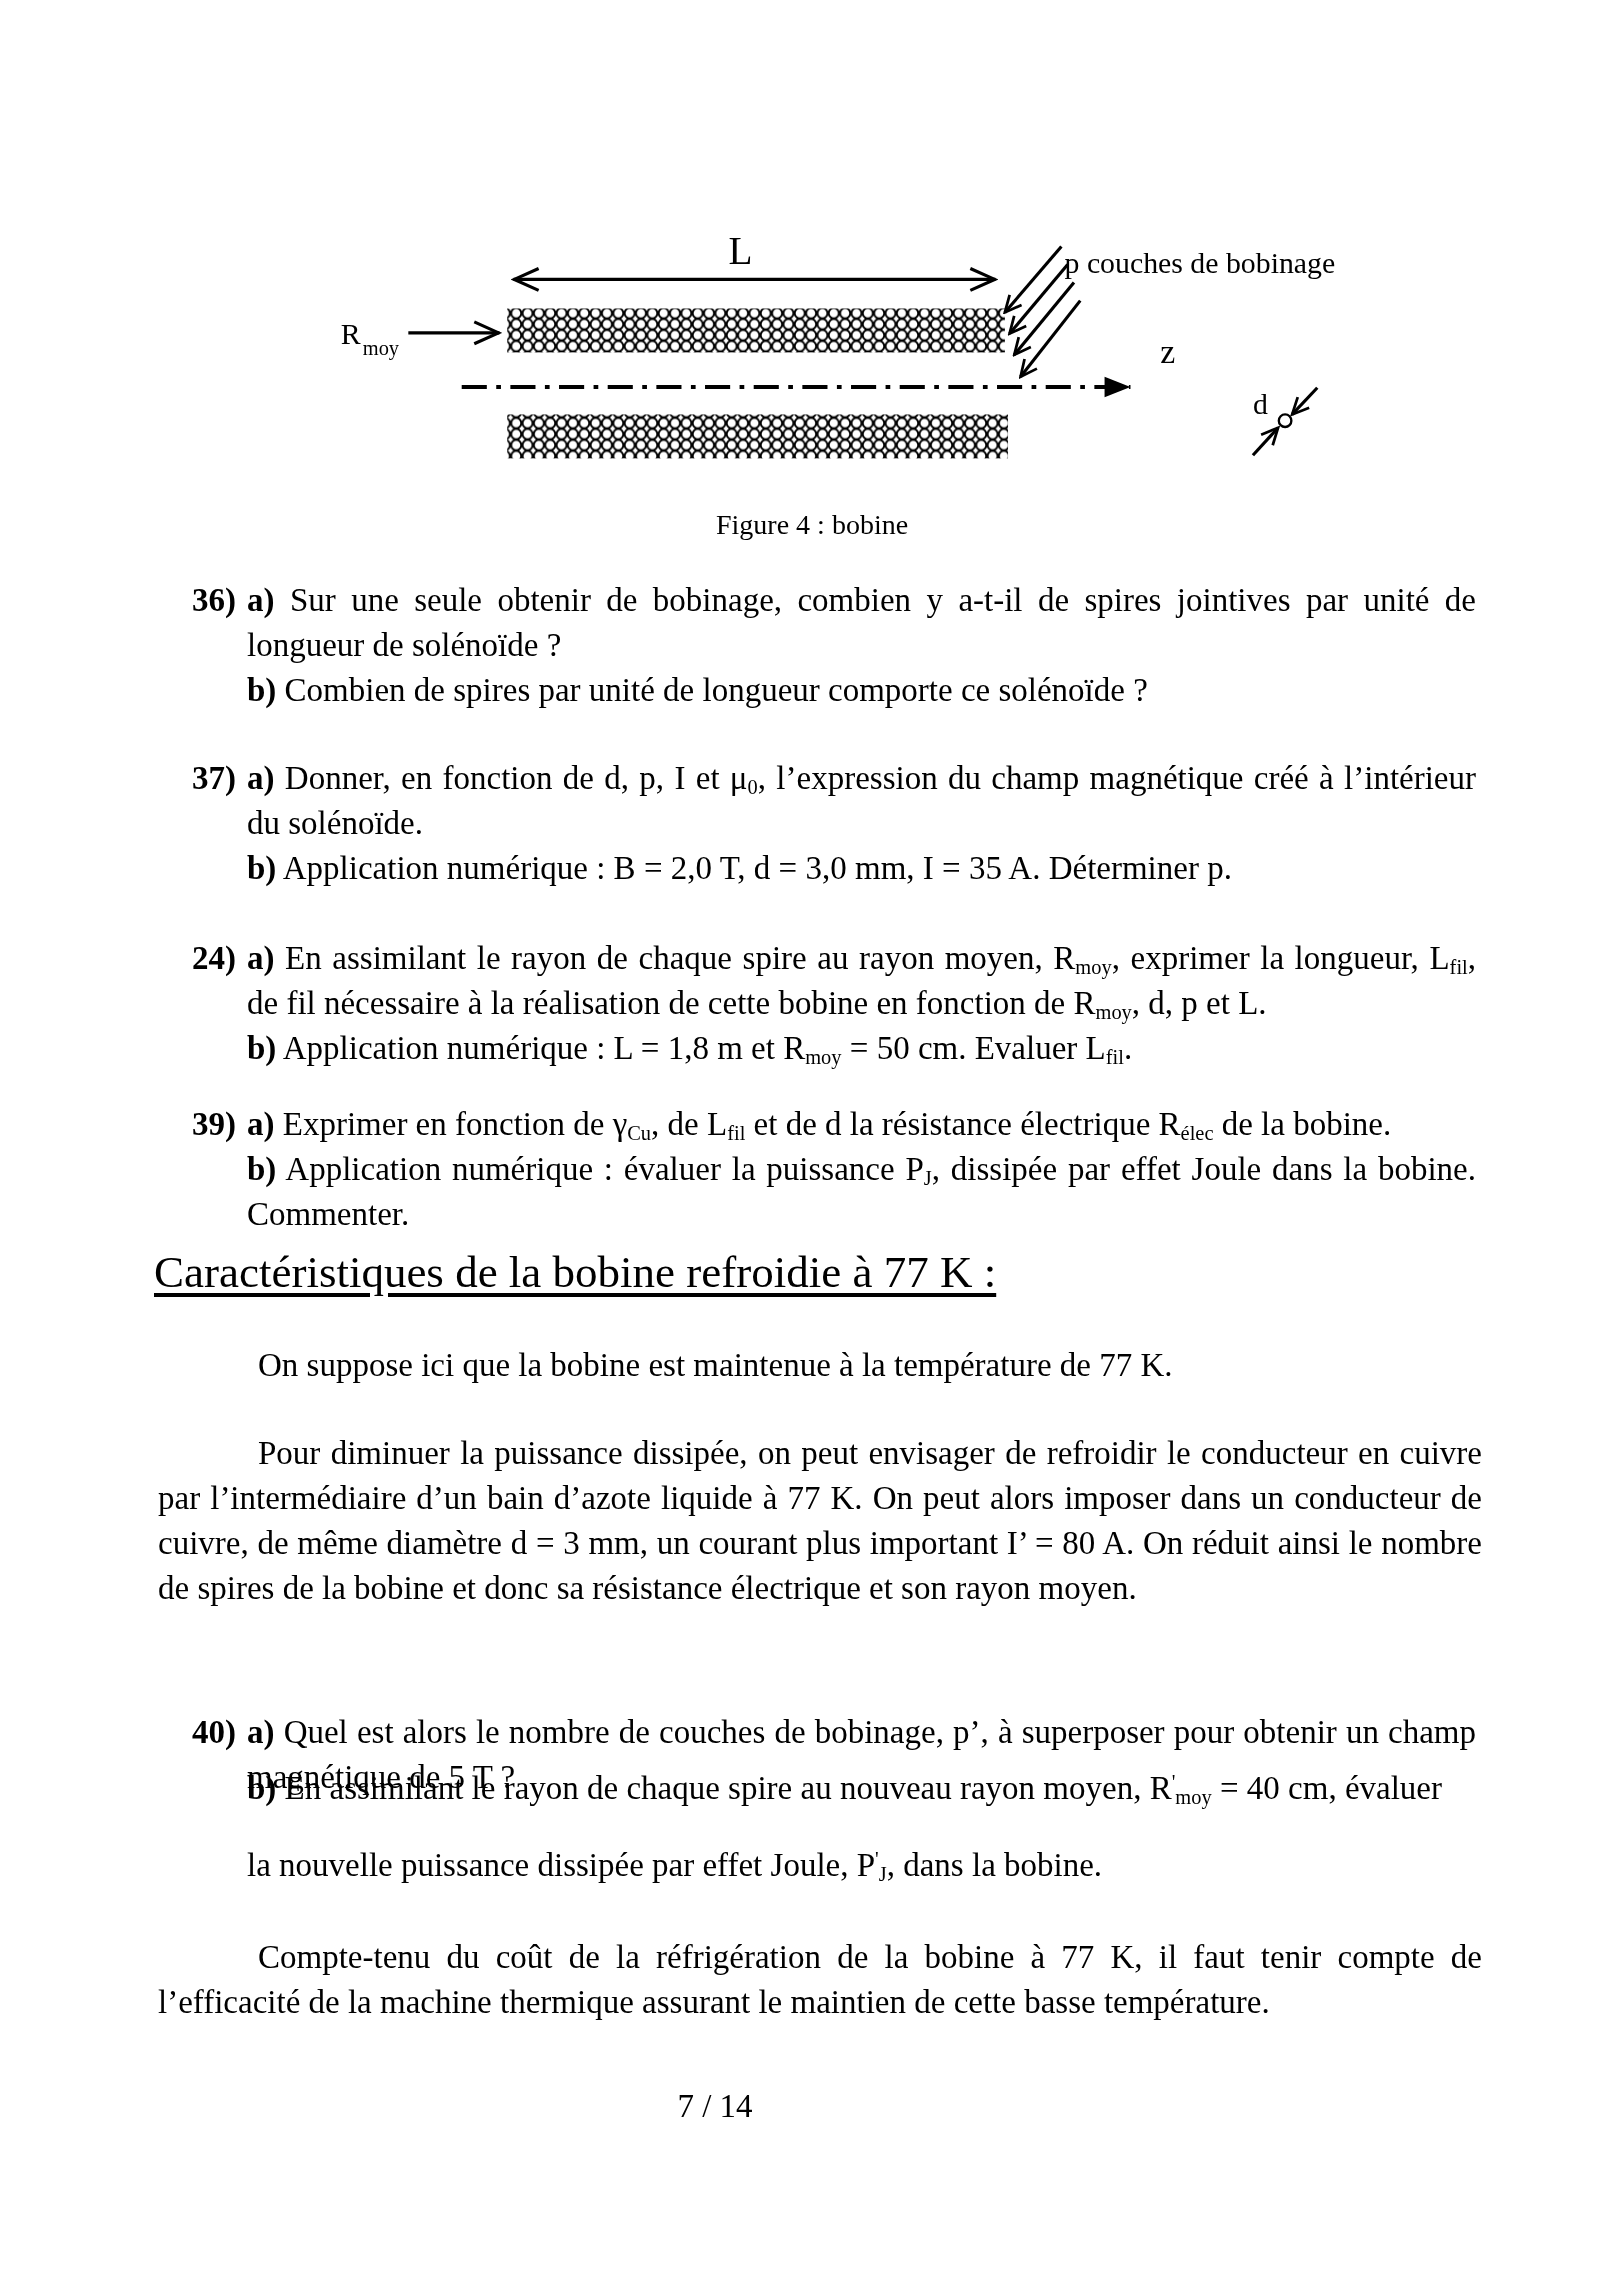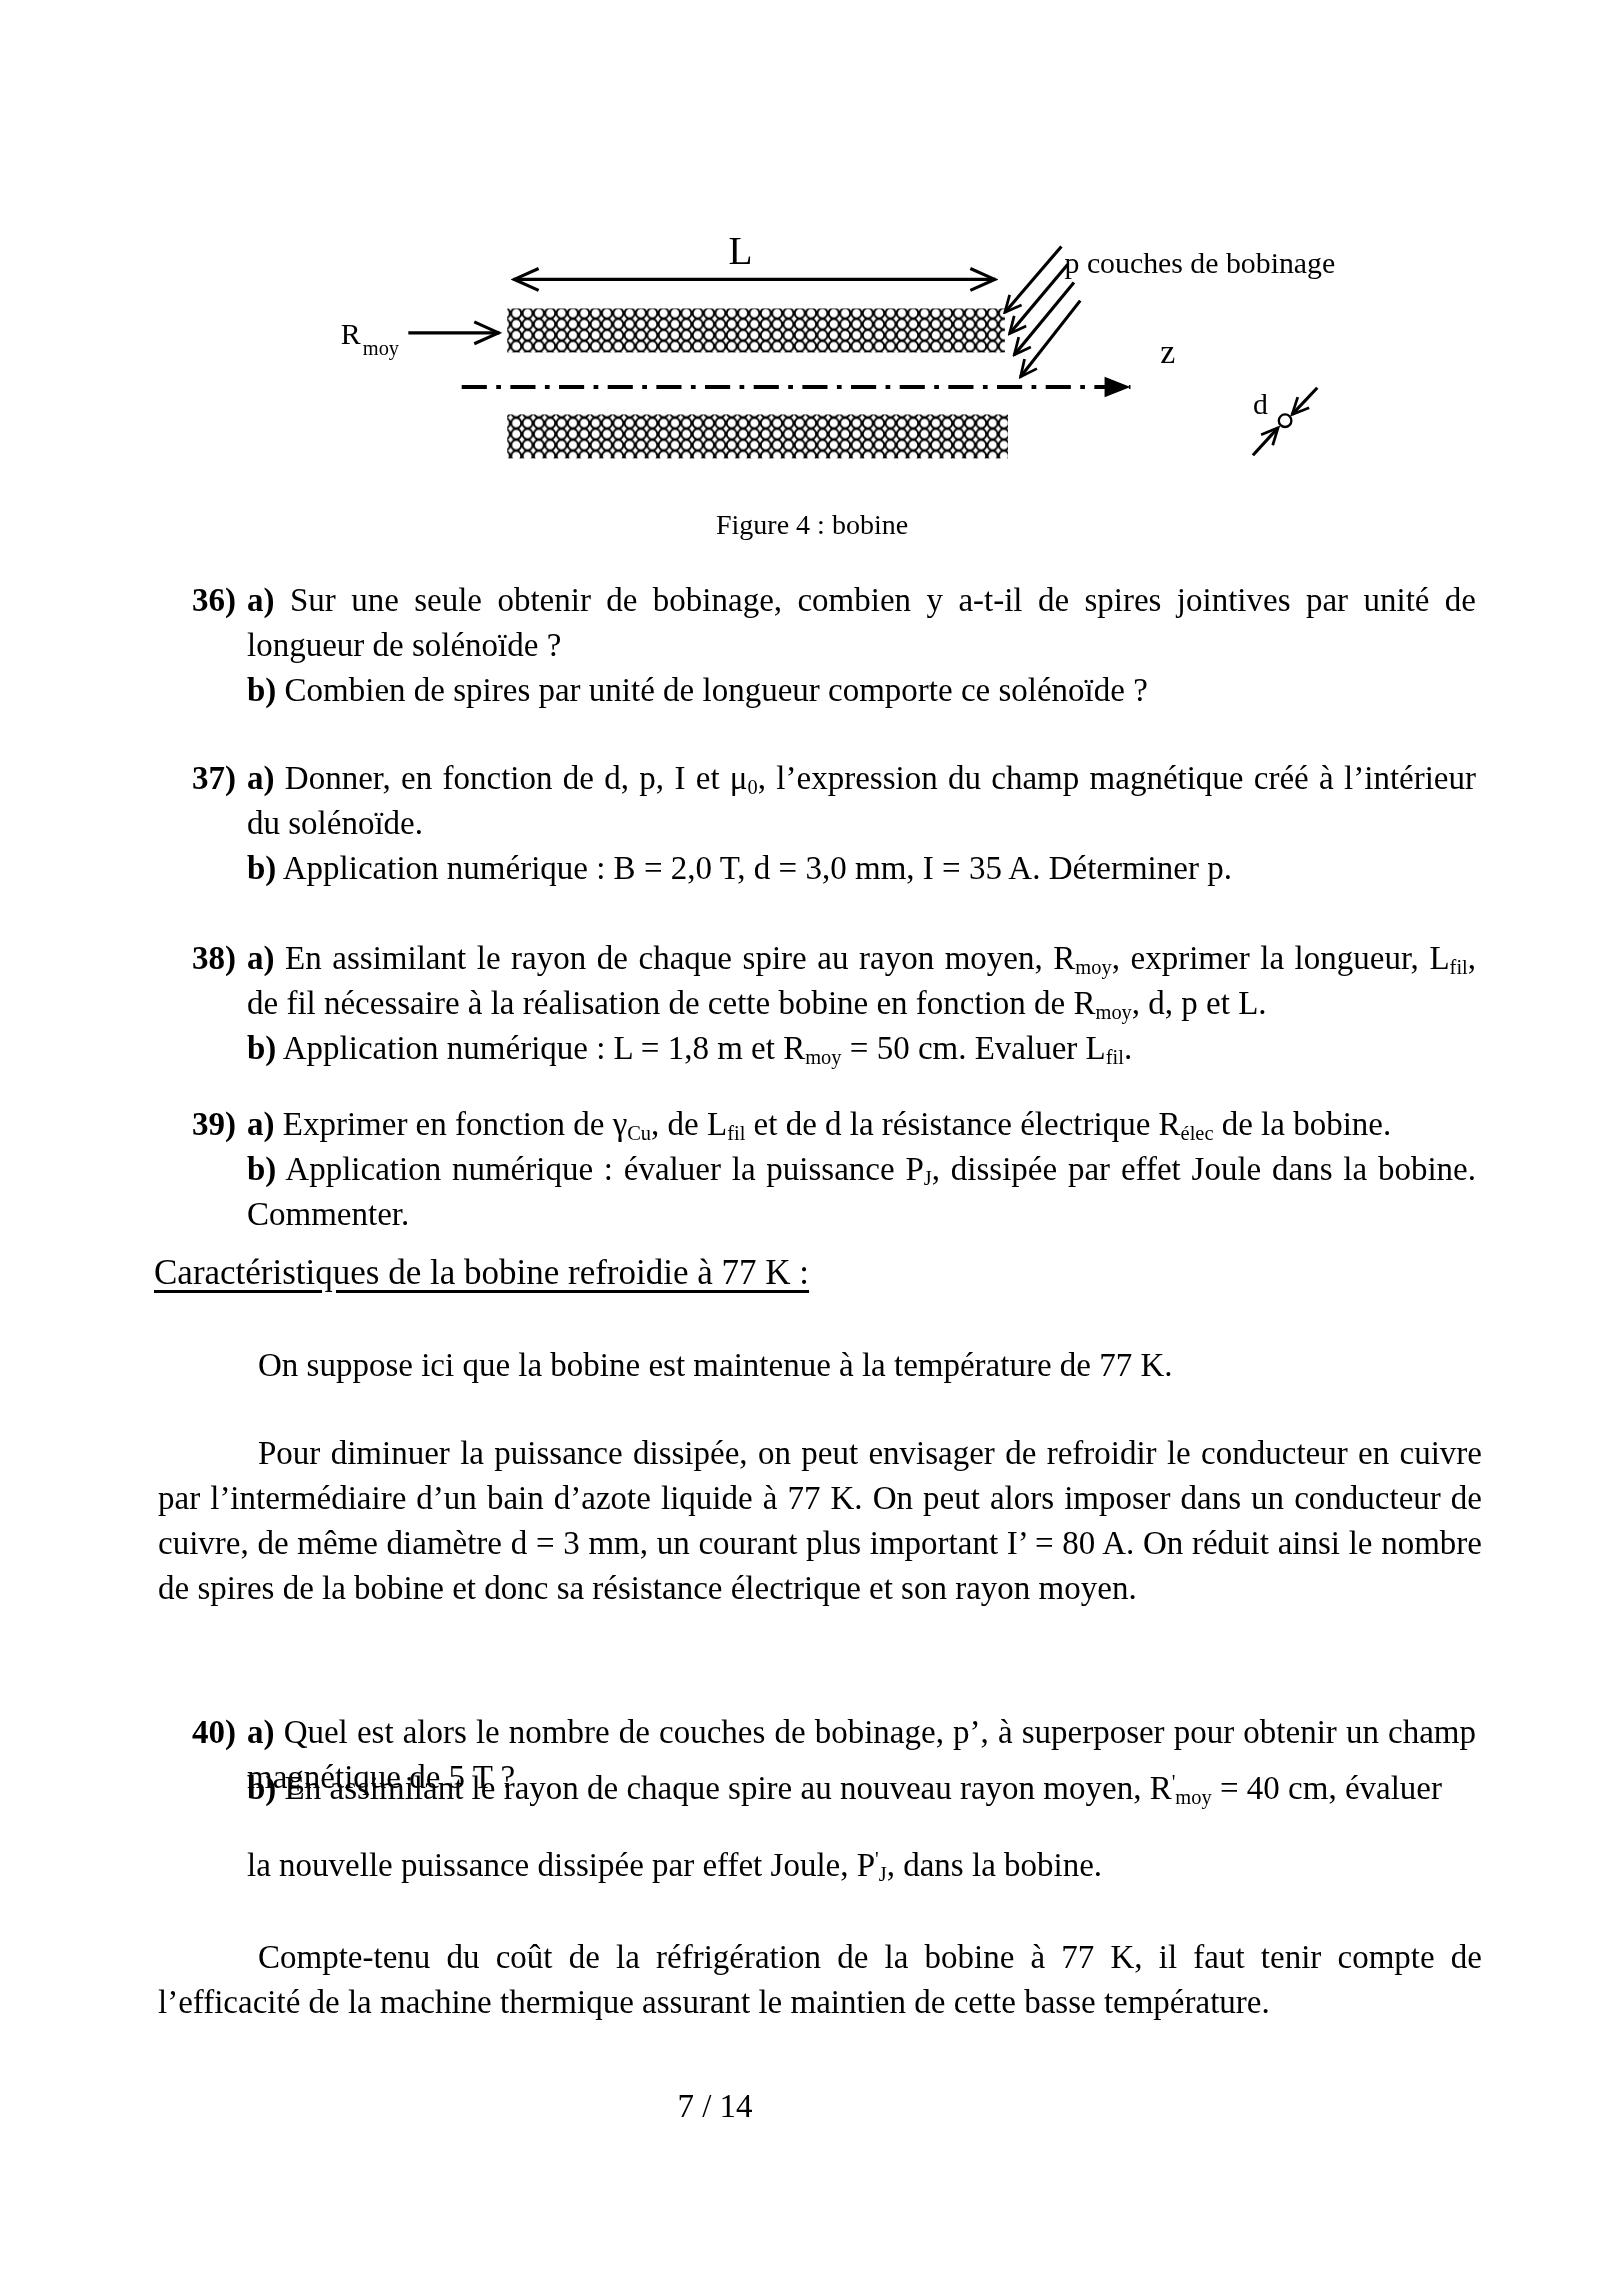--- a/index.html
+++ b/index.html
@@ -19,21 +19,21 @@
   .caption{position:absolute;left:716px;top:502px;font-size:28px;white-space:nowrap;}
   
   .qitem{position:absolute;left:192px;width:1284px;}
   .qnum{position:absolute;left:0;top:0;font-weight:bold;}
   .qbody{margin-left:55px;text-align:justify;}
   .qbody p{margin:0;}
   .plabel{font-weight:bold;}
   .qline{position:absolute;left:247px;width:1229px;white-space:nowrap;}
   
   .para{position:absolute;left:154px;width:1324px;text-align:justify;text-indent:100px;margin:4px;}
-  .heading{position:absolute;left:154px;top:1250px;margin:0;font-size:35px;}
+  .heading{position:absolute;left:154px;top:1250px;margin:0;font-size:45px;}
   .heading span{text-decoration:underline;text-underline-offset:6.3px;}
   sub{font-size:62%;vertical-align:-0.22em;line-height:0;}
   sup{font-size:62%;vertical-align:0.5em;line-height:0;}
   .footer{position:absolute;left:8px;top:2084px;width:1414px;text-align:center;font-size:33px;}
   svg text{font-family:"Liberation Serif", serif;fill:#000;}
 </style>
 </head>
 <body>
 
 <div id="page">
@@ -102,21 +102,21 @@
 
   <div class="qitem" style="top:756px">
     <span class="qnum">37)</span>
     <div class="qbody">
       <p><b class="plabel">a)</b> <span>Donner, en fonction de d, p, I et μ<sub>0</sub>, l’expression du champ magnétique créé à l’intérieur du solénoïde.</span></p>
       <p><b class="plabel">b)</b> <span>Application numérique : B = 2,0 T, d = 3,0 mm, I = 35 A. Déterminer p.</span></p>
     </div>
   </div>
 
   <div class="qitem" style="top:936px">
-    <span class="qnum">38)</span>
+    <span class="qnum">24)</span>
     <div class="qbody">
       <p><b class="plabel">a)</b> <span>En assimilant le rayon de chaque spire au rayon moyen, R<sub>moy</sub>, exprimer la longueur, L<sub>fil</sub>, de fil nécessaire à la réalisation de cette bobine en fonction de R<sub>moy</sub>, d, p et L.</span></p>
       <p><b class="plabel">b)</b> <span>Application numérique : L = 1,8 m et R<sub>moy</sub> = 50 cm. Evaluer L<sub>fil</sub>.</span></p>
     </div>
   </div>
 
   <div class="qitem" style="top:1102px">
     <span class="qnum">39)</span>
     <div class="qbody">
       <p><b class="plabel">a)</b> <span>Exprimer en fonction de γ<sub>Cu</sub>, de L<sub>fil</sub> et de d la résistance électrique R<sub>élec</sub> de la bobine.</span></p>

